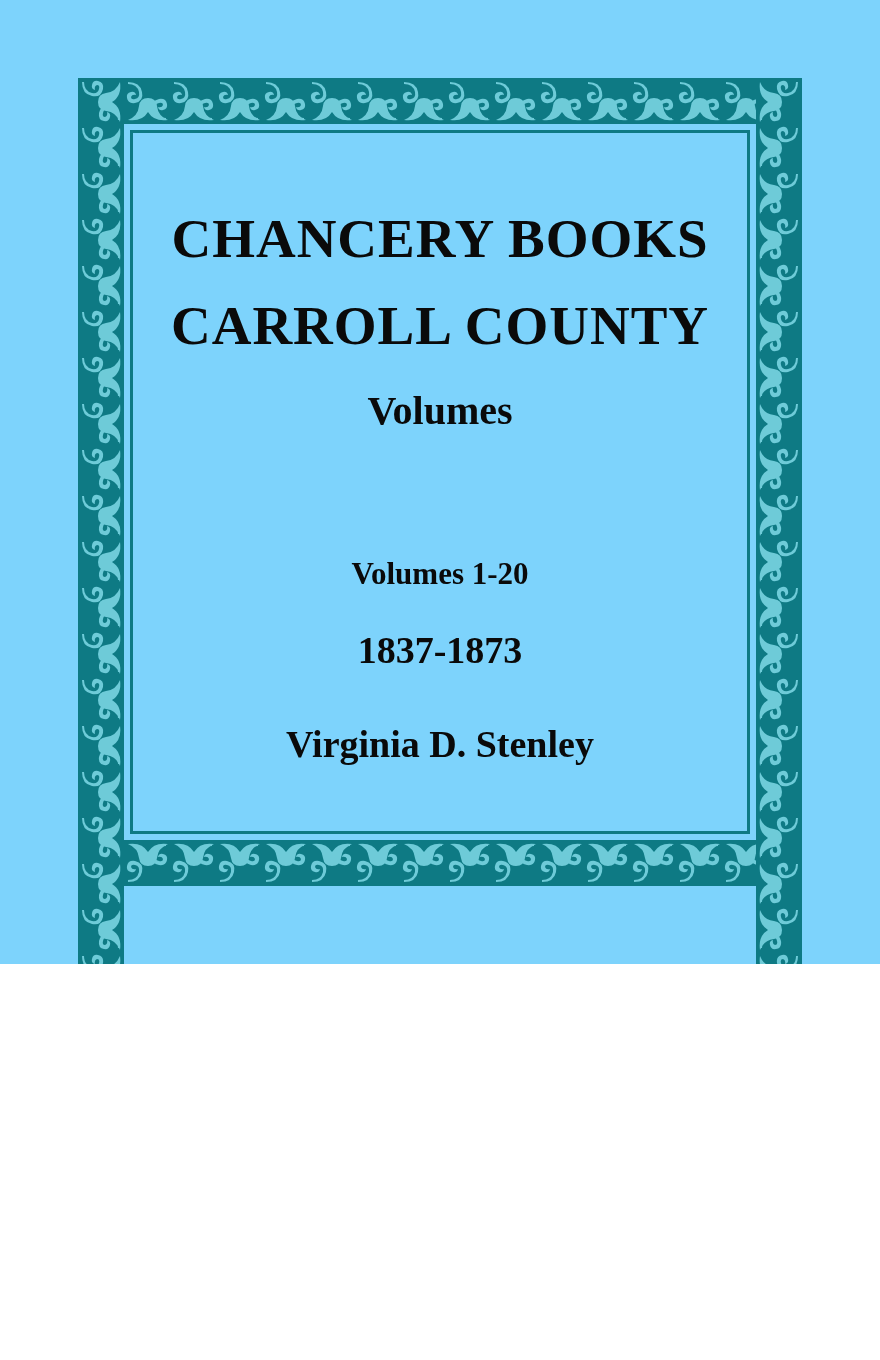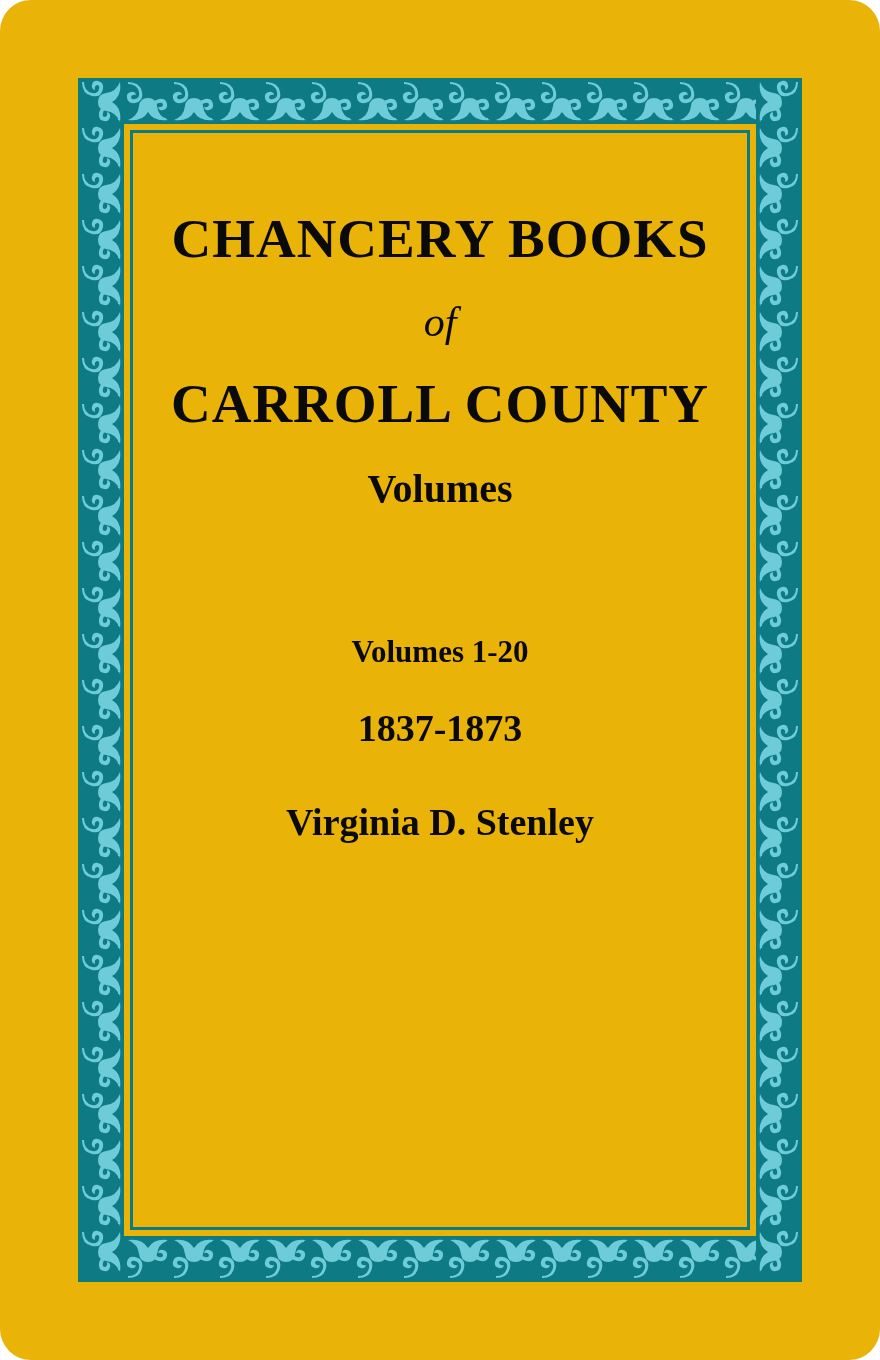--- a/index.html
+++ b/index.html
@@ -9,25 +9,24 @@
   }
   body {
     width: 880px;
     height: 1360px;
     font-family: "Liberation Serif", serif;
   }
 
   .cover {
     position: relative;
     width: 880px;
-    height: 1360px;
-    background: #eab308;
+    height: 964px;
+    background: #7dd3fc;
     box-sizing: border-box;
     overflow: hidden;
-    border-radius: 31px;
   }
 
   
   .border-frame {
     position: absolute;
     left: 78px;
     top: 78px;
     right: 78px;
     bottom: 78px;
     box-sizing: border-box;
@@ -582,21 +581,20 @@
             </g>
         </g>
       </svg>
     </div>
 
     <div class="inner-line"></div>
   </div>
 
   <div class="text-block">
     <h1 class="title-main">CHANCERY BOOKS</h1>
-    <div class="title-of">of</div>
     <h2 class="title-county">CARROLL COUNTY</h2>
     <div class="title-state">Volumes</div>
     <div class="volumes">Volumes 1-20</div>
     <div class="years">1837-1873</div>
     <div class="author">Virginia D. Stenley</div>
   </div>
 
 </div>
 
 </body></html>

